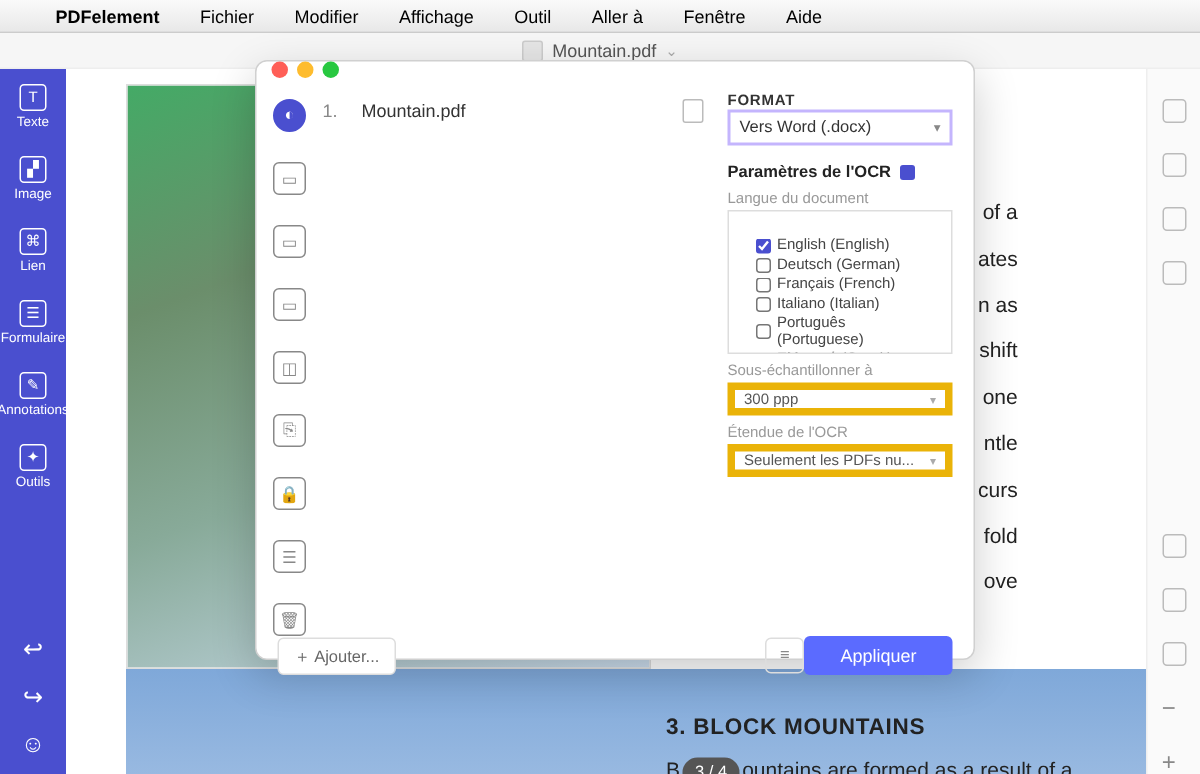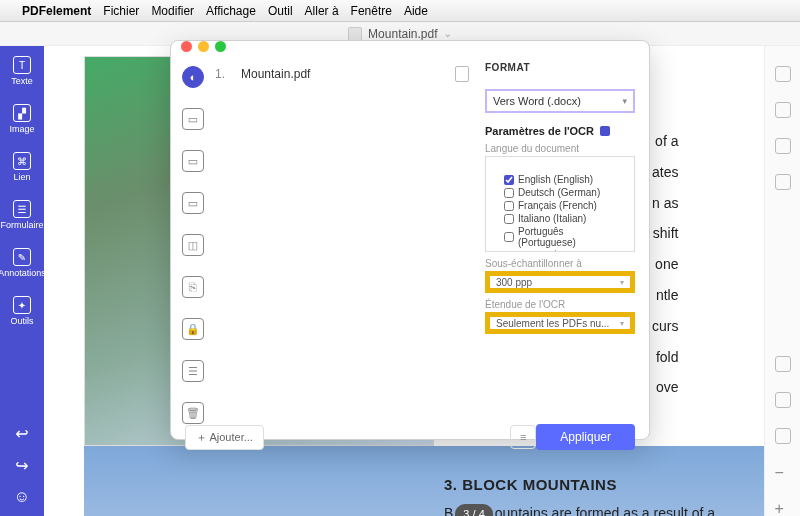--- a/index.html
+++ b/index.html
@@ -1,19 +1,19 @@
 <!DOCTYPE html>
 <html><head>
 <meta charset="utf-8">
 <style>
 * { box-sizing: border-box; margin: 0; padding: 0; font-family: -apple-system, BlinkMacSystemFont, "Segoe UI", sans-serif; }
 body { width: 800px; height: 516px; overflow: hidden; background: #f5f5f7; position: relative; }
 
 
-.menubar { height: 22px; background: linear-gradient(#fafafa,#e8e8e8); border-bottom: 1px solid #ccc; display: flex; align-items: center; padding: 0 10px; font-size: 12px; gap: 12px; }
+.menubar { height: 22px; background: linear-gradient(#fafafa,#e8e8e8); border-bottom: 1px solid #ccc; display: flex; align-items: center; padding: 0 10px; font-size: 12px; gap: 27px; }
 .apple { font-size: 14px; }
 .appname { font-weight: 700; }
 
 
 .doc-titlebar { height: 24px; background: #f6f6f6; display:flex; align-items:center; justify-content:center; font-size:12px; color:#555; gap:6px; border-bottom:1px solid #eee;}
 .doc-titlebar .doc-icon{width:14px;height:14px;background:#e5e5e5;border:1px solid #ccc;border-radius:2px;}
 .doc-titlebar .chev{color:#aaa;font-size:10px;}
 
 
 .app { display: flex; height: calc(100% - 46px); }
@@ -46,21 +46,21 @@
 .modal-title{flex:1;text-align:center;font-size:12px;color:#444;}
 .modal-body{flex:1;display:flex;}
 .side-icons{width:44px;display:flex;flex-direction:column;align-items:center;padding-top:14px;gap:20px;}
 .si{width:22px;height:22px;border:1.5px solid #888;border-radius:4px;display:flex;align-items:center;justify-content:center;font-size:11px;color:#888;cursor:pointer;}
 .si.active{background:#4a4fcf;border-color:#4a4fcf;color:#fff;border-radius:50%;}
 .file-col{flex:1;padding:14px 10px 0 0;font-size:12px;}
 .file-row{display:flex;gap:16px;align-items:center;color:#333;}
 .file-row .num{color:#888;}
 .file-row .pg-ico{margin-left:auto;width:14px;height:16px;border:1px solid #bbb;border-radius:2px;}
 .right-panel{width:170px;padding:10px 14px 0 6px;font-size:11px;}
-.label-sm{font-size:10px;font-weight:700;letter-spacing:0.5px;color:#333;margin-bottom:16px;}
+.label-sm{font-size:10px;font-weight:700;letter-spacing:0.5px;color:#333;margin-bottom:0;}
 .selectbox{border:2px solid #c4b5fd;height:24px;display:flex;align-items:center;padding:0 6px;font-size:11px;justify-content:space-between;color:#333;cursor:pointer;margin-bottom:12px;}
 .selectbox .caret{color:#888;font-size:9px;}
 .sub-h{font-size:11px;font-weight:700;color:#222;display:flex;align-items:center;gap:6px;margin-bottom:6px;}
 .sub-h .chk{width:10px;height:10px;background:#4a4fcf;border-radius:2px;}
 .grey-l{color:#999;font-size:10px;margin:6px 0 2px;}
 .lang-box{border:1px solid #ddd;height:96px;overflow:hidden;padding:16px;}
 .lang-row{display:flex;align-items:center;gap:4px;font-size:10px;color:#444;padding:1px 2px;}
 .lang-row input{width:10px;height:10px;accent-color:#4a4fcf;}
 .dd{border:5px solid #eab308;height:22px;display:flex;align-items:center;padding:0 6px;font-size:10px;justify-content:space-between;color:#555;margin-bottom:2px;cursor:pointer;}
 .dd .caret{font-size:8px;color:#aaa;}

